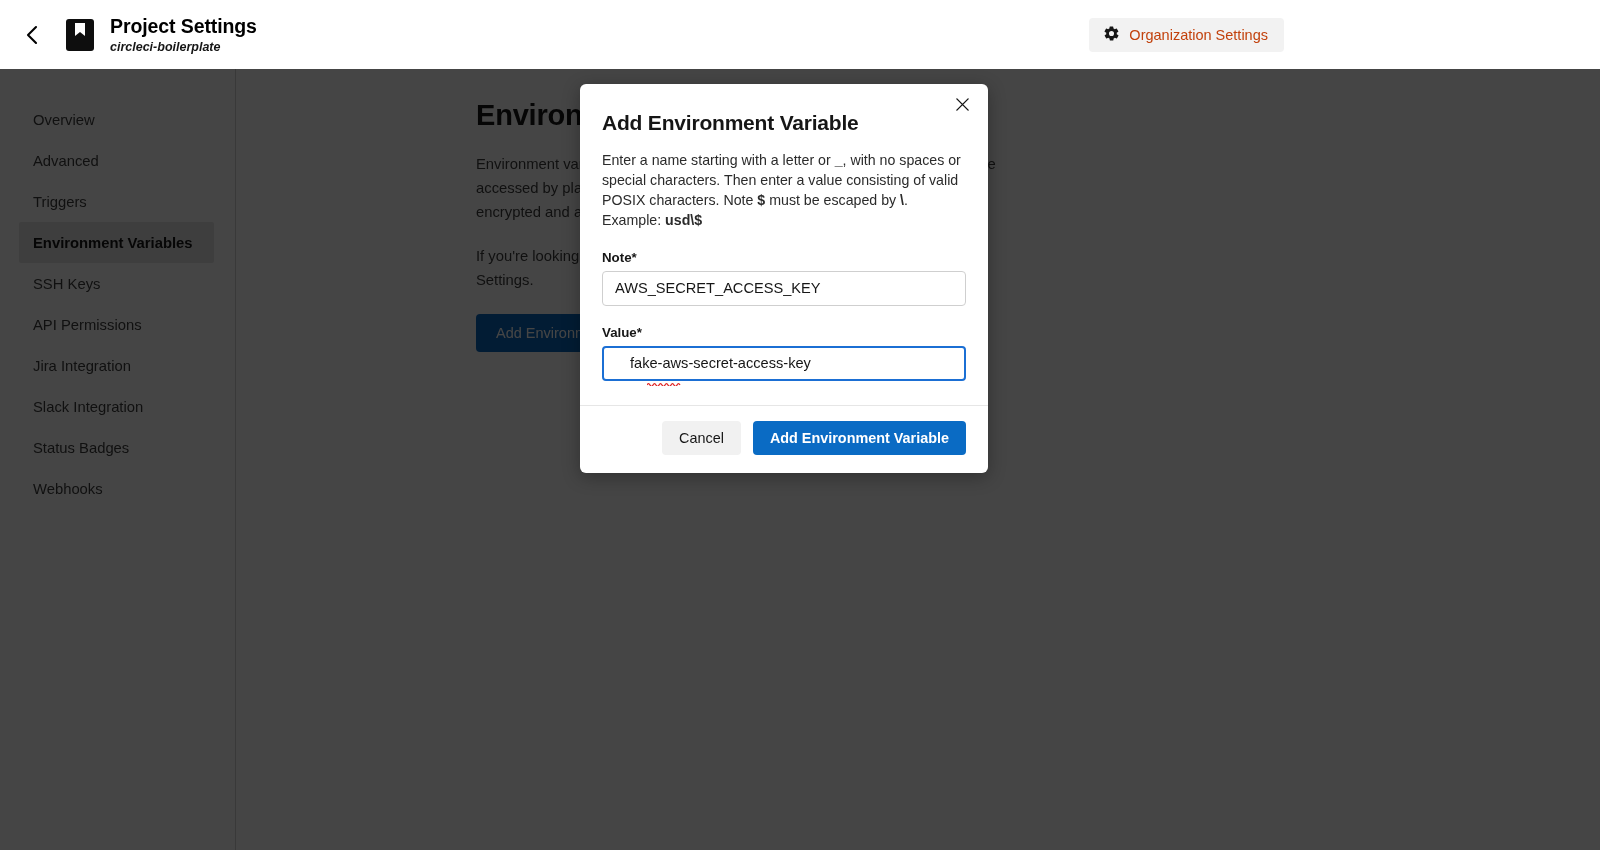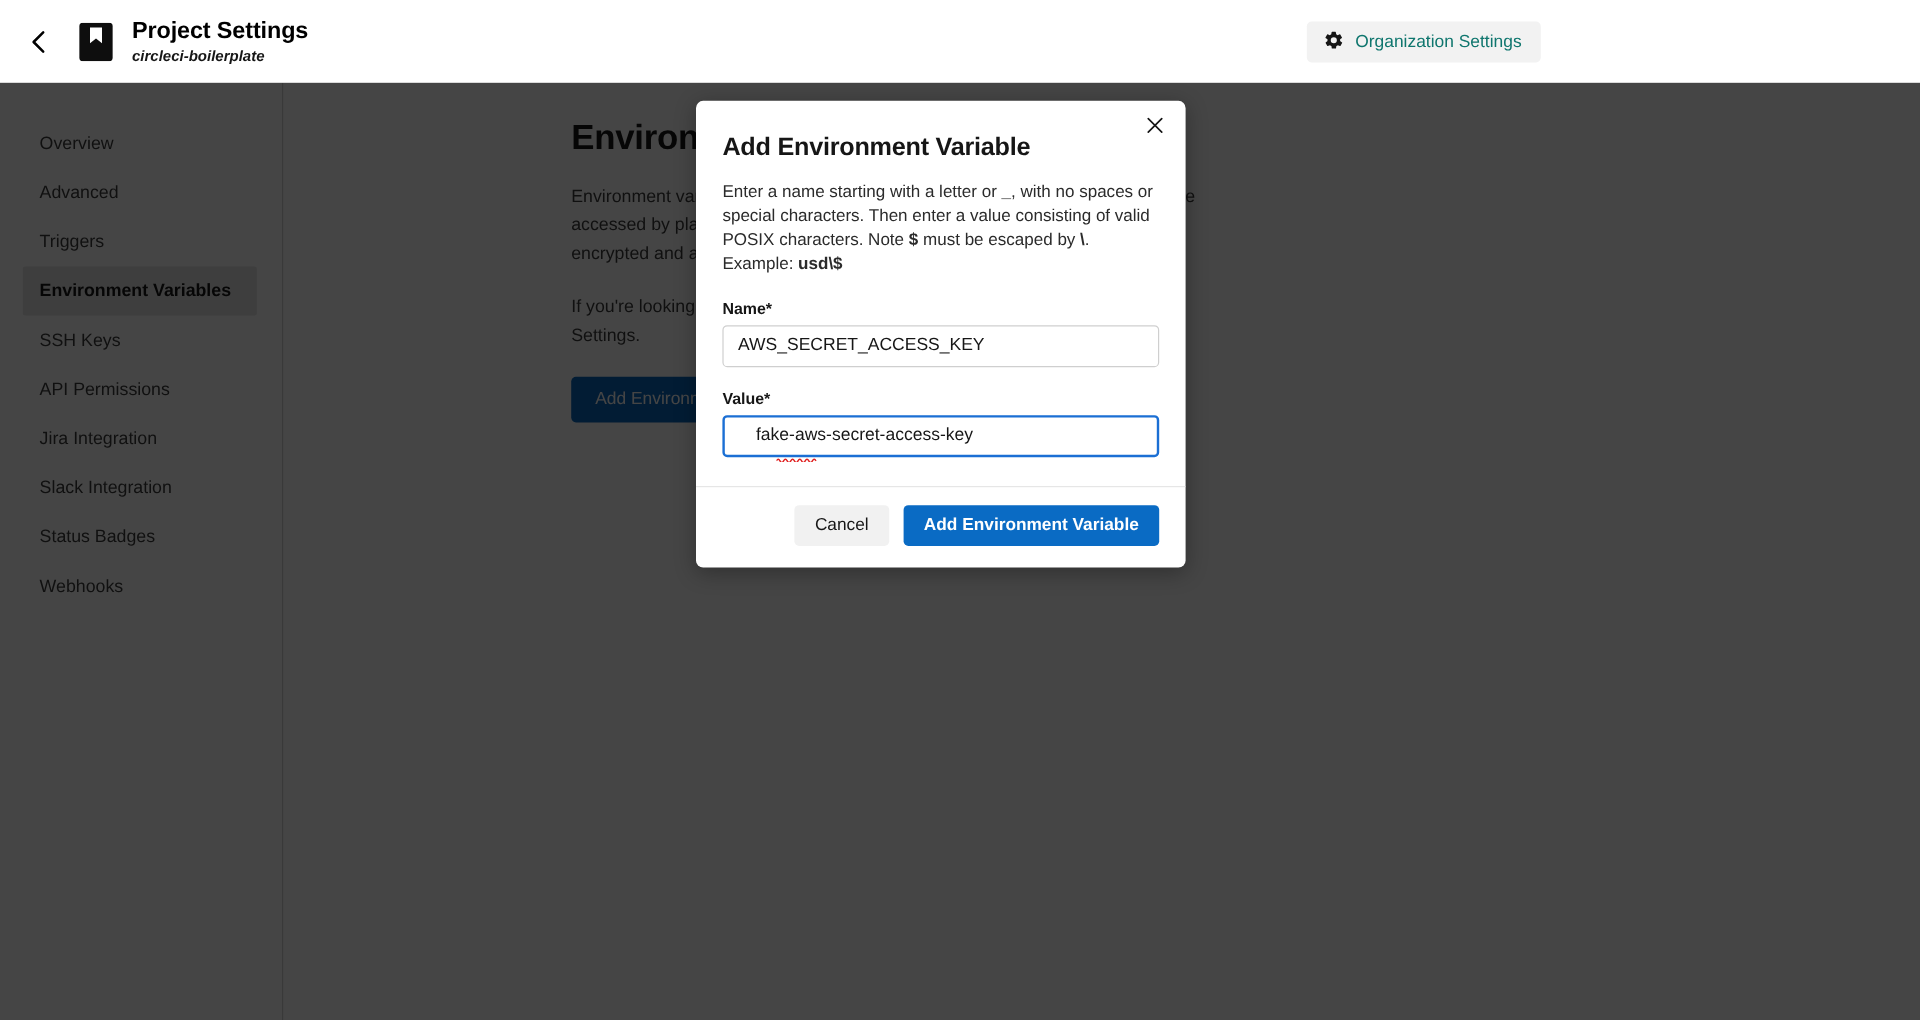--- a/index.html
+++ b/index.html
@@ -44,21 +44,21 @@
   .org-settings-btn {
     position: absolute; right: 20px; top: 18px;
     height: 34px;
     display: flex; align-items: center; gap: 9px;
     background: #f2f2f2;
     border: none; border-radius: 4px;
     padding: 0 16px 0 14px;
     cursor: pointer;
     font-family: "Liberation Sans", sans-serif;
   }
-  .org-settings-btn .label { font-size: 14.5px; color: #0f766e; }
+  .org-settings-btn .label { font-size: 14.5px; color: #c2410c; }
 
   
   .page-body {
     position: absolute; top: 69px; left: 0;
     width: 1600px; height: 683px;
     background: #ffffff;
     display: flex;
   }
   .sidebar {
     width: 236px; height: 781px;
@@ -280,21 +280,21 @@
       </svg>
     </span>
   </button>
 
   <div class="modal-body">
     <div class="modal-title">Add Environment Variable</div>
 
     <p class="modal-desc"><span>Enter a name starting with a letter or </span><b>_</b><span>, with no spaces or special characters. Then enter a value consisting of valid POSIX characters. Note </span><b>$</b><span> must be escaped by </span><b>\</b><span>. Example: </span><b>usd\$</b></p>
 
     <div class="field-group">
-      <div class="field-label">Name*</div>
+      <div class="field-label">Note*</div>
       <input class="field-input" type="text" value="AWS_SECRET_ACCESS_KEY" style="">
     </div>
 
     <div class="field-group">
       <div class="field-label">Value*</div>
       <div class="spell-wrap">
         <input class="field-input focused" type="text" value="fake-aws-secret-access-key" style="">
         <span class="squiggle">
           <svg width="34" height="4" viewBox="0 0 34 4" aria-hidden="true">
             <path d="M0 3 Q1.5 0.3 3 3 T6 3 T9 3 T12 3 T15 3 T18 3 T21 3 T24 3 T27 3 T30 3 T33 3" fill="none" stroke="#e02020" stroke-width="1.2"></path>

